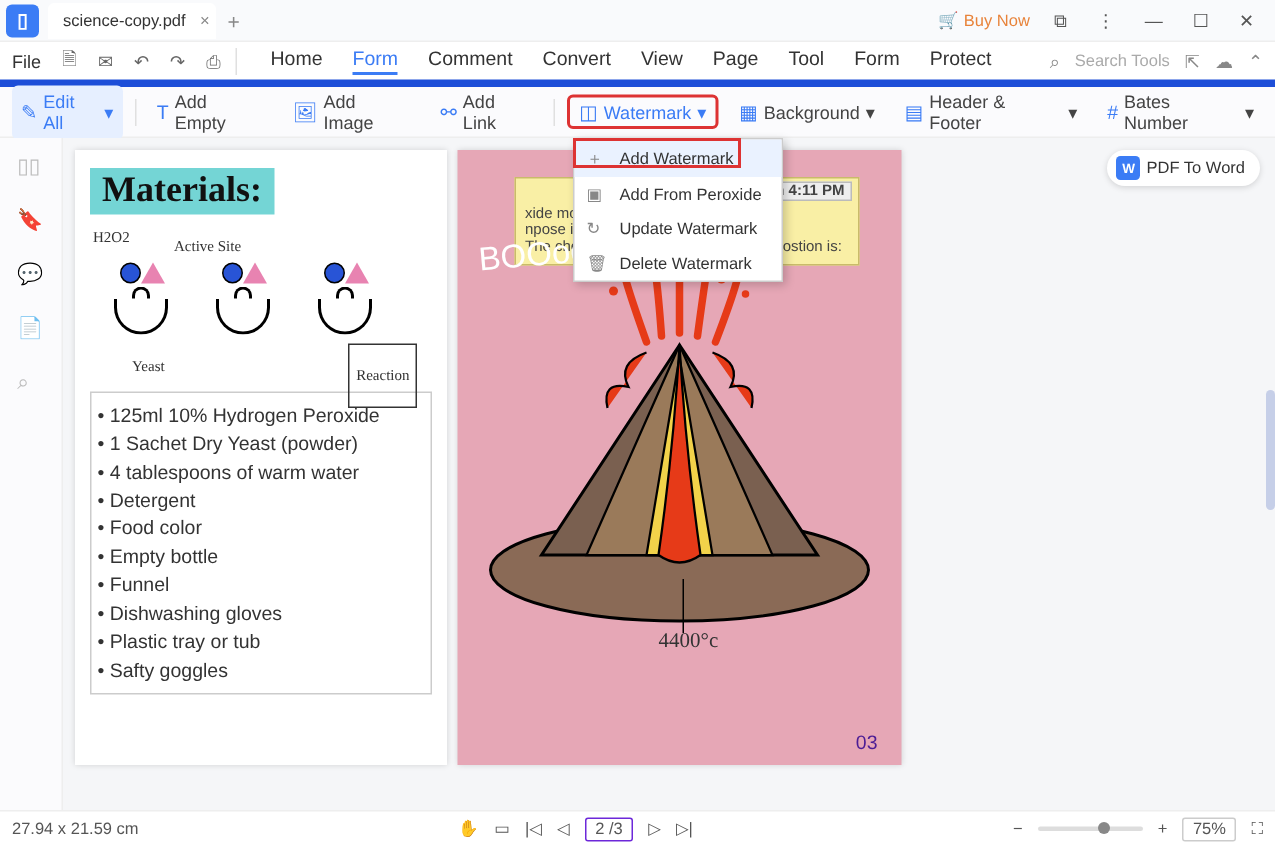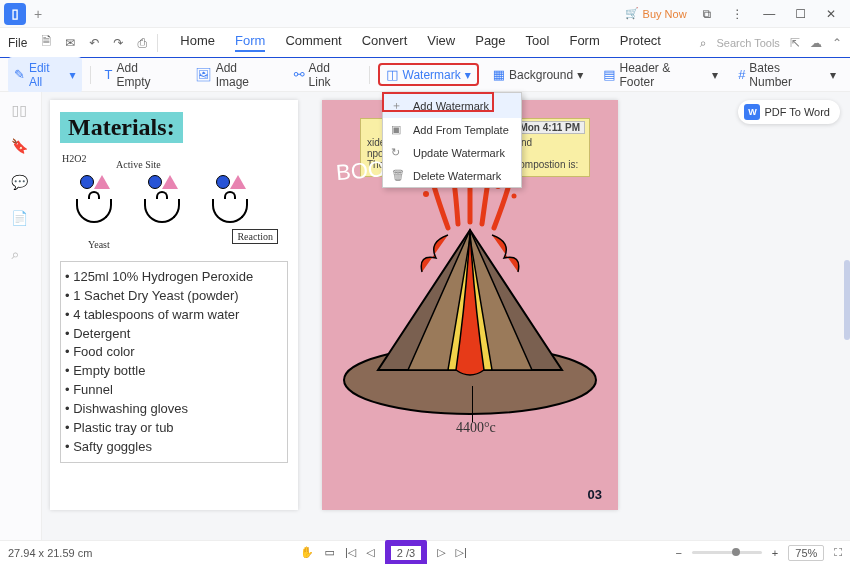--- a/index.html
+++ b/index.html
@@ -7,52 +7,52 @@
 
   .titlebar { height: 28px; background: #f9fafc; display: flex; align-items: center; border-bottom: 1px solid #eee; }
   .app-icon { width: 22px; height: 22px; margin-left: 4px; background: #3b7cf5; border-radius: 4px; display: flex; align-items: center; justify-content: center; color: #fff; font-weight: bold; font-size: 13px; }
   .tab { background: #fff; height: 24px; margin-left: 6px; padding: 0 20px 0 10px; display: flex; align-items: center; border-radius: 4px 4px 0 0; font-size: 11px; color: #333; position: relative; }
   .tab-close { position: absolute; right: 4px; font-size: 11px; color: #888; }
   .tab-plus { margin-left: 8px; color: #888; font-size: 14px; }
   .title-right { margin-left: auto; display: flex; align-items: center; gap: 12px; padding-right: 10px; }
   .buy-now { color: #e8833a; font-size: 11px; display: flex; align-items: center; gap: 3px;}
   .win-btn { color: #555; font-size: 12px; padding: 2px 4px; }
 
-  .menubar { height: 30px; display: flex; align-items: center; border-bottom: 1px solid #1d4ed8; padding: 0 8px; gap: 6px; }
+  .menubar { height: 30px; display: flex; align-items: center; border-bottom: 5px solid #1d4ed8; padding: 0 8px; gap: 6px; }
   .file-lbl { font-size: 12px; margin-right: 4px;}
   .mini-icon { width: 18px; height: 18px; display: inline-flex; align-items: center; justify-content: center; color: #666; font-size: 12px; }
   .menu-items { display: flex; gap: 20px; margin-left: 16px; font-size: 13px; }
   .menu-item { color: #333; cursor: pointer; }
   .menu-item.active { color: #3b7cf5; border-bottom: 2px solid #3b7cf5; padding-bottom: 2px; }
   .menubar-right { margin-left: auto; display: flex; align-items: center; gap: 10px; color: #888;}
   .search-tools { font-size: 11px; color: #aaa; }
 
   .toolbar { height: 34px; background: #fbfbfd; display: flex; align-items: center; border-bottom: 1px solid #eee; padding: 0 8px; gap: 8px; }
   .tbtn { display: flex; align-items: center; gap: 4px; font-size: 12px; color: #444; padding: 4px 6px; border-radius: 4px; }
   .tbtn .ic { color: #3b7cf5; font-size: 13px;}
   .tbtn.editall { background: #e6efff; color: #3b7cf5; }
   .tbtn.watermark { border: 2px solid #d33; color: #3b7cf5; padding: 2px 6px;}
   .sep { width: 1px; height: 18px; background: #e0e0e0; }
 
   .workspace { display: flex; height: calc(100% - 28px - 30px - 34px - 24px); }
   .side-rail { width: 42px; background: #fbfbfd; border-right: 1px solid #eee; display: flex; flex-direction: column; align-items: center; padding-top: 10px; gap: 18px; }
   .side-ic { width: 18px; height: 18px; color: #bbb; font-size: 14px; }
 
   .canvas-area { flex: 1; background: #f5f6f8; position: relative; overflow: hidden; }
-  .pages-row { position: absolute; left: 8px; top: 8px; display: flex; gap: 24px; }
+  .pages-row { position: absolute; left: 8px; top: 8px; display: flex; gap: 7px; }
 
   .page { width: 248px; height: 410px; background: #fff; box-shadow: 0 0 4px rgba(0,0,0,0.15); padding: 12px 10px; position: relative; }
   .page2 { width: 296px; height: 410px; background: #e6a7b6; box-shadow: 0 0 4px rgba(0,0,0,0.15); position: relative; }
 
   .materials-title { display: inline-block; background: #74d5d5; font-family: "Comic Sans MS", cursive; font-size: 24px; font-weight: bold; color: #111; padding: 2px 8px; margin-bottom: 6px; }
   .diagram { height: 110px; position: relative; }
   .h2o2-lbl { position: absolute; left: 2px; top: 4px; font-family: "Comic Sans MS", cursive; font-size: 10px;}
   .active-site { position: absolute; left: 56px; top: 10px; font-family: "Comic Sans MS", cursive; font-size: 10px;}
   .yeast-lbl { position: absolute; left: 28px; top: 90px; font-family: "Comic Sans MS", cursive; font-size: 10px;}
-  .reaction-box { position: absolute; right: 10px; top: 80px; border: 1px solid #333; padding: 1px 4px; font-family: "Comic Sans MS", cursive; font-size: 10px;}
+  .reaction-box { position: absolute; right: 10px; top: 80px; border: 1px solid #333; padding: 15px 4px; font-family: "Comic Sans MS", cursive; font-size: 10px;}
   .mol-group { position: absolute; top: 26px; display:flex; gap: 18px; left: 10px;}
   .mol { position: relative; width: 50px; height: 60px;}
   .mol .ball { position: absolute; width: 14px; height: 14px; background: #2854d6; border: 1.5px solid #000; border-radius: 50%; top: 0; left: 10px;}
   .mol .tri { position: absolute; width: 0; height: 0; border-left: 8px solid transparent; border-right: 8px solid transparent; border-bottom: 14px solid #e883b1; top: 0; left: 24px; }
   .mol .tri::after { content:""; position:absolute; left:-8px; top:0; width:0;height:0;border-left:8px solid transparent;border-right:8px solid transparent;border-bottom:14px solid transparent;}
   .mol .cup { position: absolute; width: 36px; height: 24px; border: 2px solid #000; border-top: none; border-radius: 0 0 20px 20px; top: 24px; left: 6px; background:#fff;}
   .mol .notch { position:absolute; width:12px; height:10px; background:#fff; border:2px solid #000; border-bottom:none; border-radius:6px 6px 0 0; top:16px; left:18px;}
 
   .ingredients { border: 1px solid #ccc; margin-top: 2px; padding: 6px 6px 6px 4px; }
   .ingredients ul { list-style: none; }
@@ -60,21 +60,21 @@
   .ingredients li::before { content: "• "; }
 
   .sticky { position: absolute; right: 28px; top: 18px; width: 230px; background: #f9efa5; border: 1px solid #c9bb6a; font-size: 10px; padding: 18px 6px 6px 6px; color: #444; z-index:1; }
   .sticky .time-badge { position: absolute; right: 4px; top: 2px; background: #eee; border: 1px solid #bbb; padding: 0 4px; font-size: 10px; font-weight: bold;}
 
   .boom-txt { position: absolute; left: 14px; top: 56px; font-family: "Comic Sans MS", cursive; color: #fff; font-size: 22px; transform: rotate(-5deg); z-index:2;}
   .boom-txt .sm { font-size: 12px; }
   .volcano { position: absolute; left: 16px; top: 80px; width: 264px; height: 240px; }
   .temp-lbl { position: absolute; left: 134px; top: 320px; font-family: "Comic Sans MS", cursive; font-size: 14px; z-index:3;}
   .temp-line { position: absolute; left: 150px; top: 286px; width: 1px; height: 36px; background: #000; z-index:3;}
-  .page-num { position: absolute; right: 16px; bottom: 8px; font-size: 13px; color: #0f172a; font-weight: bold; }
+  .page-num { position: absolute; right: 16px; bottom: 8px; font-size: 13px; color: #4c1d95; }
 
   .pdf-to-word { position: absolute; right: 10px; top: 8px; background: #fff; border-radius: 16px; padding: 4px 10px 4px 6px; display: flex; align-items: center; gap: 4px; font-size: 11px; color: #333; box-shadow: 0 1px 4px rgba(0,0,0,0.15); }
   .pdf-to-word .w-ic { width: 16px; height: 16px; background: #3b7cf5; border-radius: 3px; color: #fff; font-size: 9px; display: flex; align-items: center; justify-content: center; font-weight: bold; }
 
   .dropdown { position: absolute; left: 382px; top: 92px; width: 140px; background: #fff; border: 1px solid #ccc; box-shadow: 2px 2px 6px rgba(0,0,0,0.2); z-index: 10; font-size: 11px; }
   .dd-item { display: flex; align-items: center; gap: 8px; padding: 5px 8px; }
   .dd-item.hl { background: #eaf2ff; }
   .dd-item .dd-ic { width: 14px; color: #888; }
   .red-box { position: absolute; left: 382px; top: 92px; width: 112px; height: 20px; border: 2px solid #d33; z-index: 12; pointer-events:none;}
 
@@ -85,20 +85,24 @@
   .zoom-thumb { width: 8px; height: 8px; background: #888; border-radius: 50%; position: absolute; top: -3px; left: 40px; }
   .zoom-box { border: 1px solid #ccc; padding: 1px 6px; border-radius: 2px;}
 
   .right-strip { position: absolute; right: 0; top: 168px; width: 6px; height: 80px; background: #c6cfe8; border-radius: 3px; }
 </style>
 </head>
 <body>
 
 <div class="titlebar">
   <div class="app-icon">▯</div>
+  <div class="tab">
+    <span>science-copy.pdf</span>
+    <span class="tab-close">×</span>
+  </div>
   <span class="tab-plus">+</span>
   <div class="title-right">
     <span class="buy-now">🛒 <span>Buy Now</span></span>
     <span class="win-btn">⧉</span>
     <span class="win-btn">⋮</span>
     <span class="win-btn">—</span>
     <span class="win-btn">☐</span>
     <span class="win-btn">✕</span>
   </div>
 </div>
@@ -265,41 +269,41 @@
   </div>
 </div>
 
 <div class="dropdown">
   <div class="dd-item hl">
       <span class="dd-ic">＋</span>
       <span>Add Watermark</span>
     </div>
   <div class="dd-item">
       <span class="dd-ic">▣</span>
-      <span>Add From Template</span>
+      <span>Add From Peroxide</span>
     </div>
   <div class="dd-item">
       <span class="dd-ic">↻</span>
       <span>Update Watermark</span>
     </div>
   <div class="dd-item">
       <span class="dd-ic">🗑</span>
       <span>Delete Watermark</span>
     </div>
 </div>
 <div class="red-box"></div>
 
 <div class="statusbar">
   <span>27.94 x 21.59 cm</span>
   <div class="status-center">
     <span>✋</span>
     <span>▭</span>
     <span>|◁</span>
     <span>◁</span>
-    <span style="border:6px solid #6d28d9;padding:1px 6px;border-radius:2px;">2 /3</span>
+    <span style="border:1px solid #6d28d9;padding:1px 6px;border-radius:2px;">2 /3</span>
     <span>▷</span>
     <span>▷|</span>
   </div>
   <div class="status-right">
     <span>−</span>
     <div class="zoom-track">
         <div class="zoom-thumb"></div>
       </div>
     <span>+</span>
     <span class="zoom-box">75%</span>

